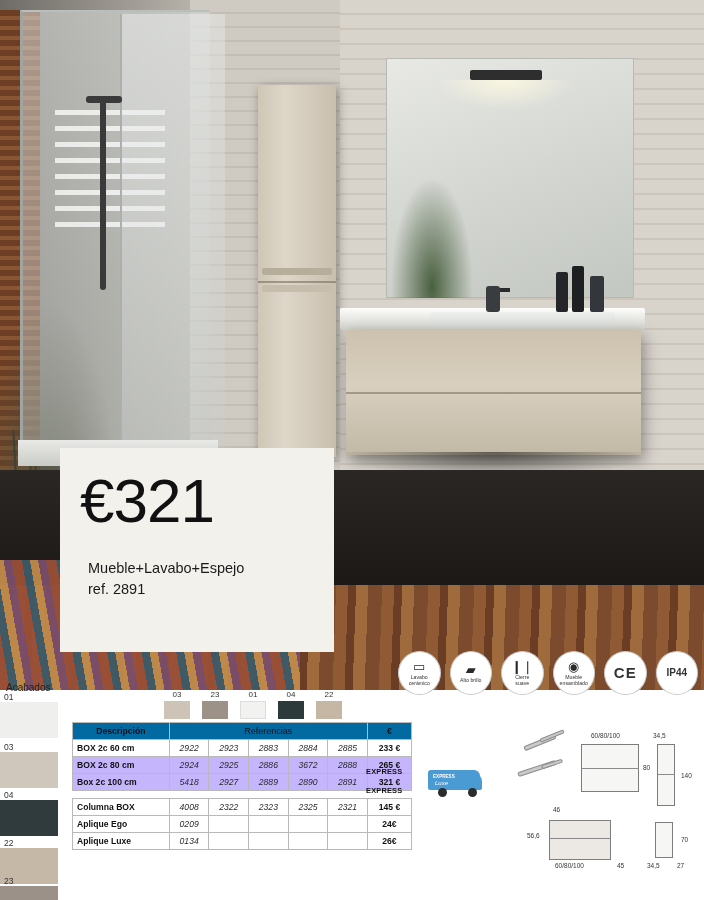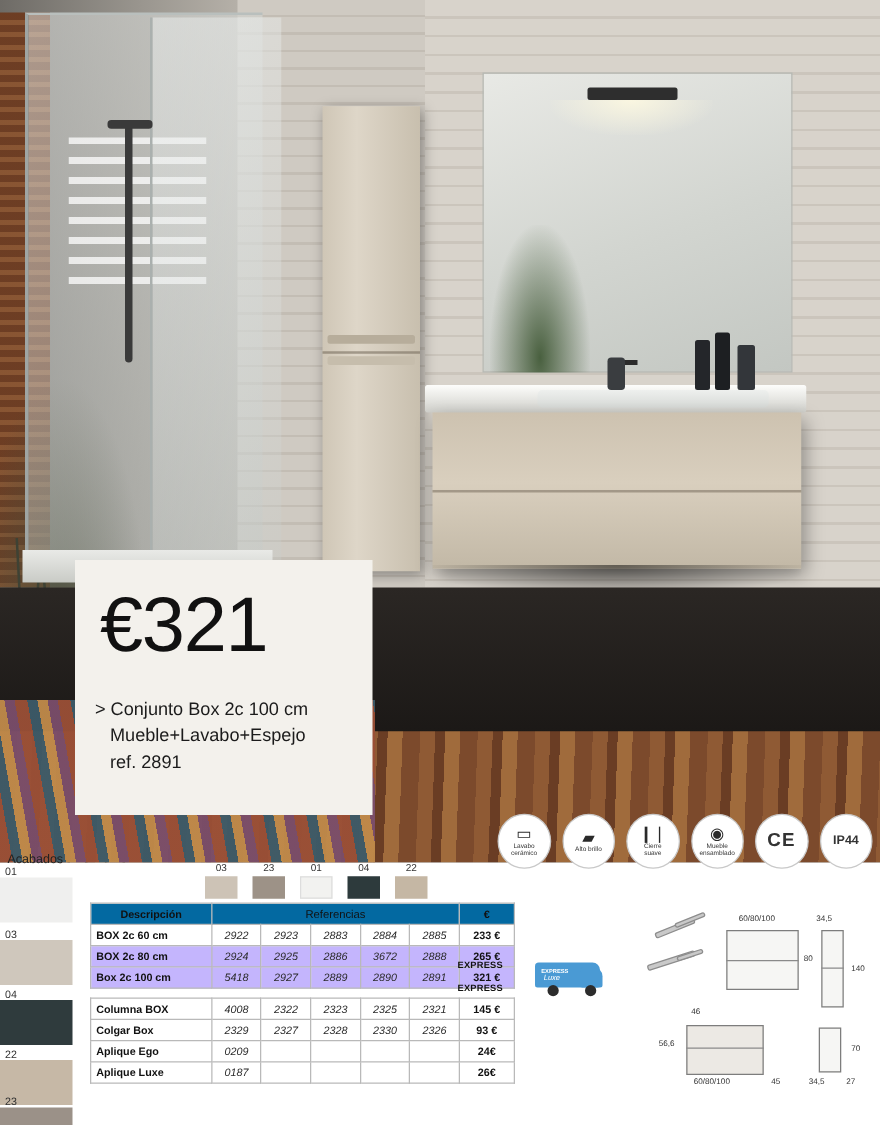--- a/index.html
+++ b/index.html
@@ -172,21 +172,21 @@
   .bottle {
     position:absolute; bottom:0; background:#24262a; border-radius:2px;
   }
   .shadow-under {
     position:absolute; left:346px; top:452px; width:295px; height:26px;
     background: radial-gradient(ellipse at 50% 0%, rgba(0,0,0,.5), rgba(0,0,0,0) 75%);
   }
 
   
   .price-card {
-    position:absolute; left:60px; top:448px; width:238px; height:204px;
+    position:absolute; left:60px; top:448px; width:274px; height:204px;
     background:#f3f1ec;
     padding:14px 16px;
   }
   .price-big {
     font-size:62px; font-weight:400; color:#111; letter-spacing:-1px;
     line-height:70px; margin:4px 0 0 4px;
   }
   .price-desc {
     margin-top:22px; font-size:14.5px; color:#1b1b1b; line-height:21px;
   }
@@ -319,21 +319,20 @@
   <div class="shadow-under"></div>
 
   <div class="floor-dark"></div>
   <div class="floor-wood"></div>
   <div class="rug"></div>
 </div>
 
 <div class="price-card">
   <div class="price-big">€321</div>
   <div class="price-desc">
-    <span>&gt; Conjunto Box 2c 100 cm</span>
     <span class="ln2">Mueble+Lavabo+Espejo</span>
     <span class="ln3">ref. 2891</span>
   </div>
 </div>
 
 <div class="badges">
   <div class="badge">
     <span class="bi">▭</span>
     <span>Lavabo</span>
     <span>cerámico</span>
@@ -449,43 +448,34 @@
   <tr>
     <td class="desc">Columna BOX</td>
     <td class="ref">4008</td>
     <td class="ref">2322</td>
     <td class="ref">2323</td>
     <td class="ref">2325</td>
     <td class="ref">2321</td>
     <td class="eur">145 €</td>
   </tr>
 
-  <tr>
-    <td class="desc">Colgar Box</td>
-    <td class="ref">2329</td>
-    <td class="ref">2327</td>
-    <td class="ref">2328</td>
-    <td class="ref">2330</td>
-    <td class="ref">2326</td>
-    <td class="eur">93 €</td>
-  </tr>
 
   <tr>
     <td class="desc">Aplique Ego</td>
     <td class="ref">0209</td>
     <td class="ref"></td>
     <td class="ref"></td>
     <td class="ref"></td>
     <td class="ref"></td>
     <td class="eur">24€</td>
   </tr>
 
   <tr>
     <td class="desc">Aplique Luxe</td>
-    <td class="ref">0187</td>
+    <td class="ref">0134</td>
     <td class="ref"></td>
     <td class="ref"></td>
     <td class="ref"></td>
     <td class="ref"></td>
     <td class="eur">26€</td>
   </tr>
 </tbody>
   </table>
 
 <div class="express" style="left:366px; top:767px;">EXPRESS</div>

